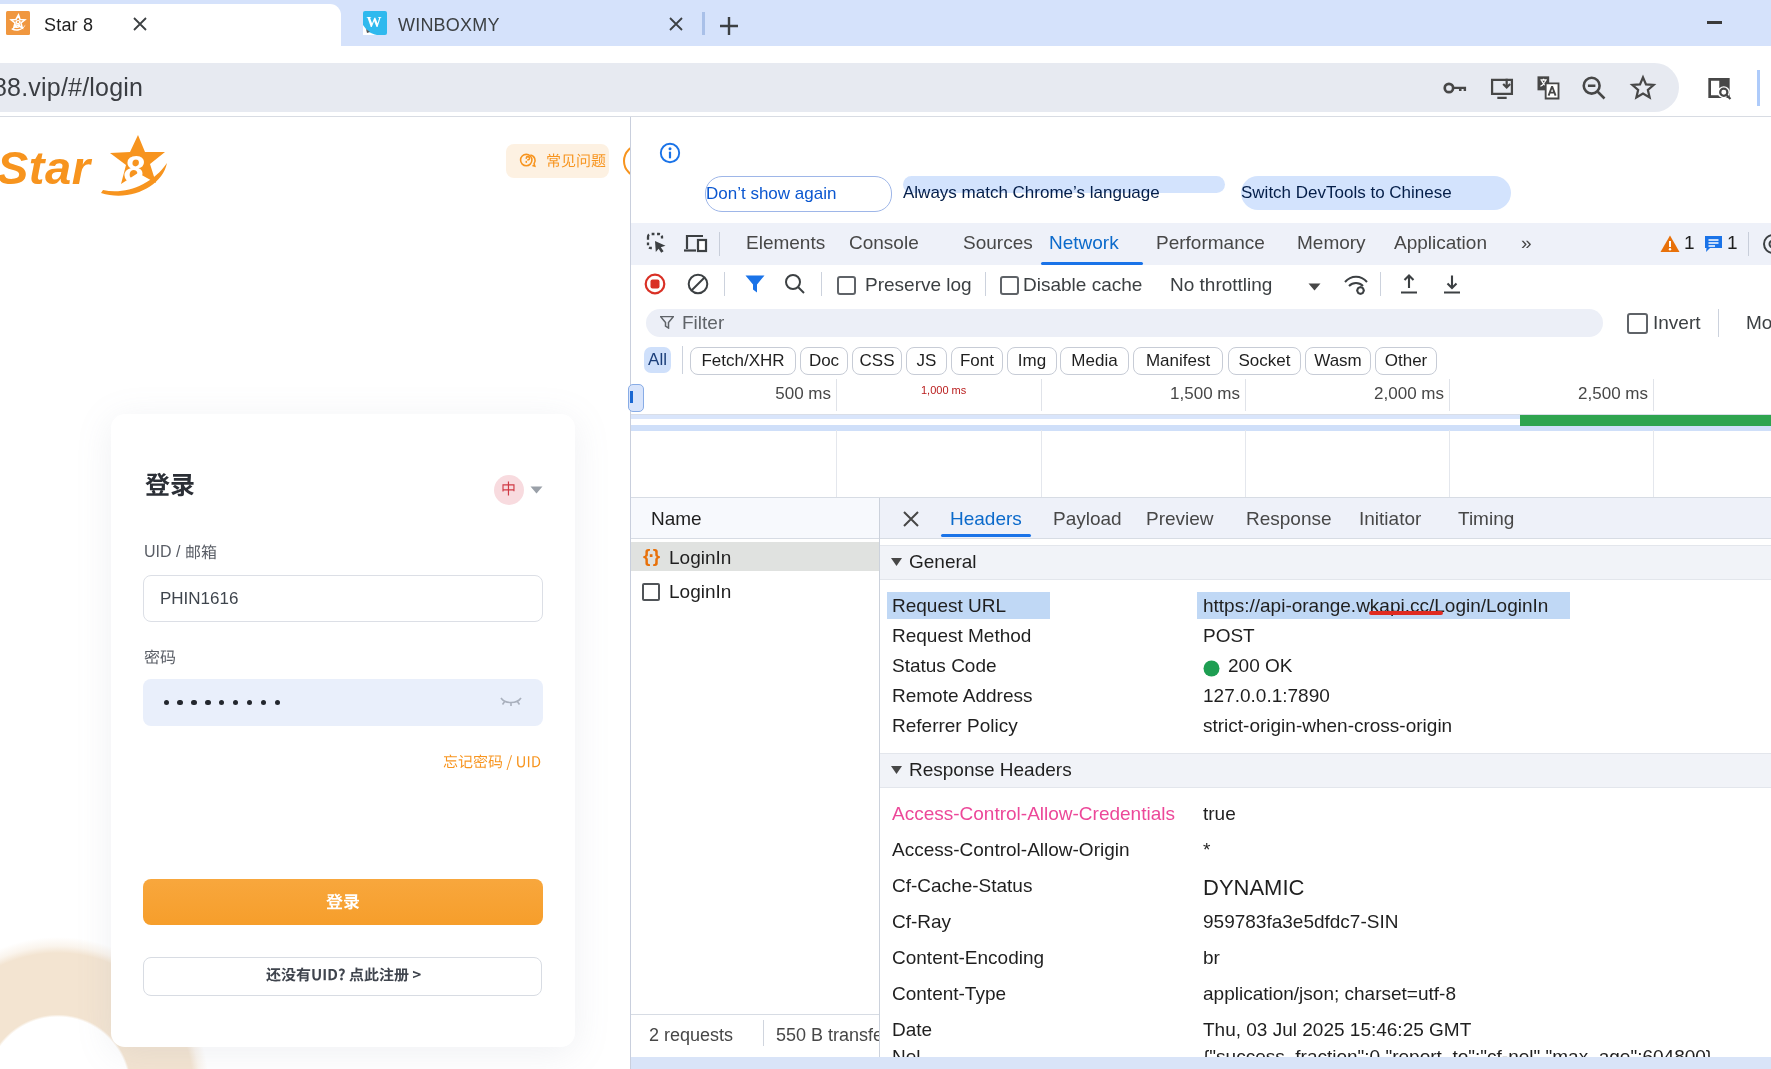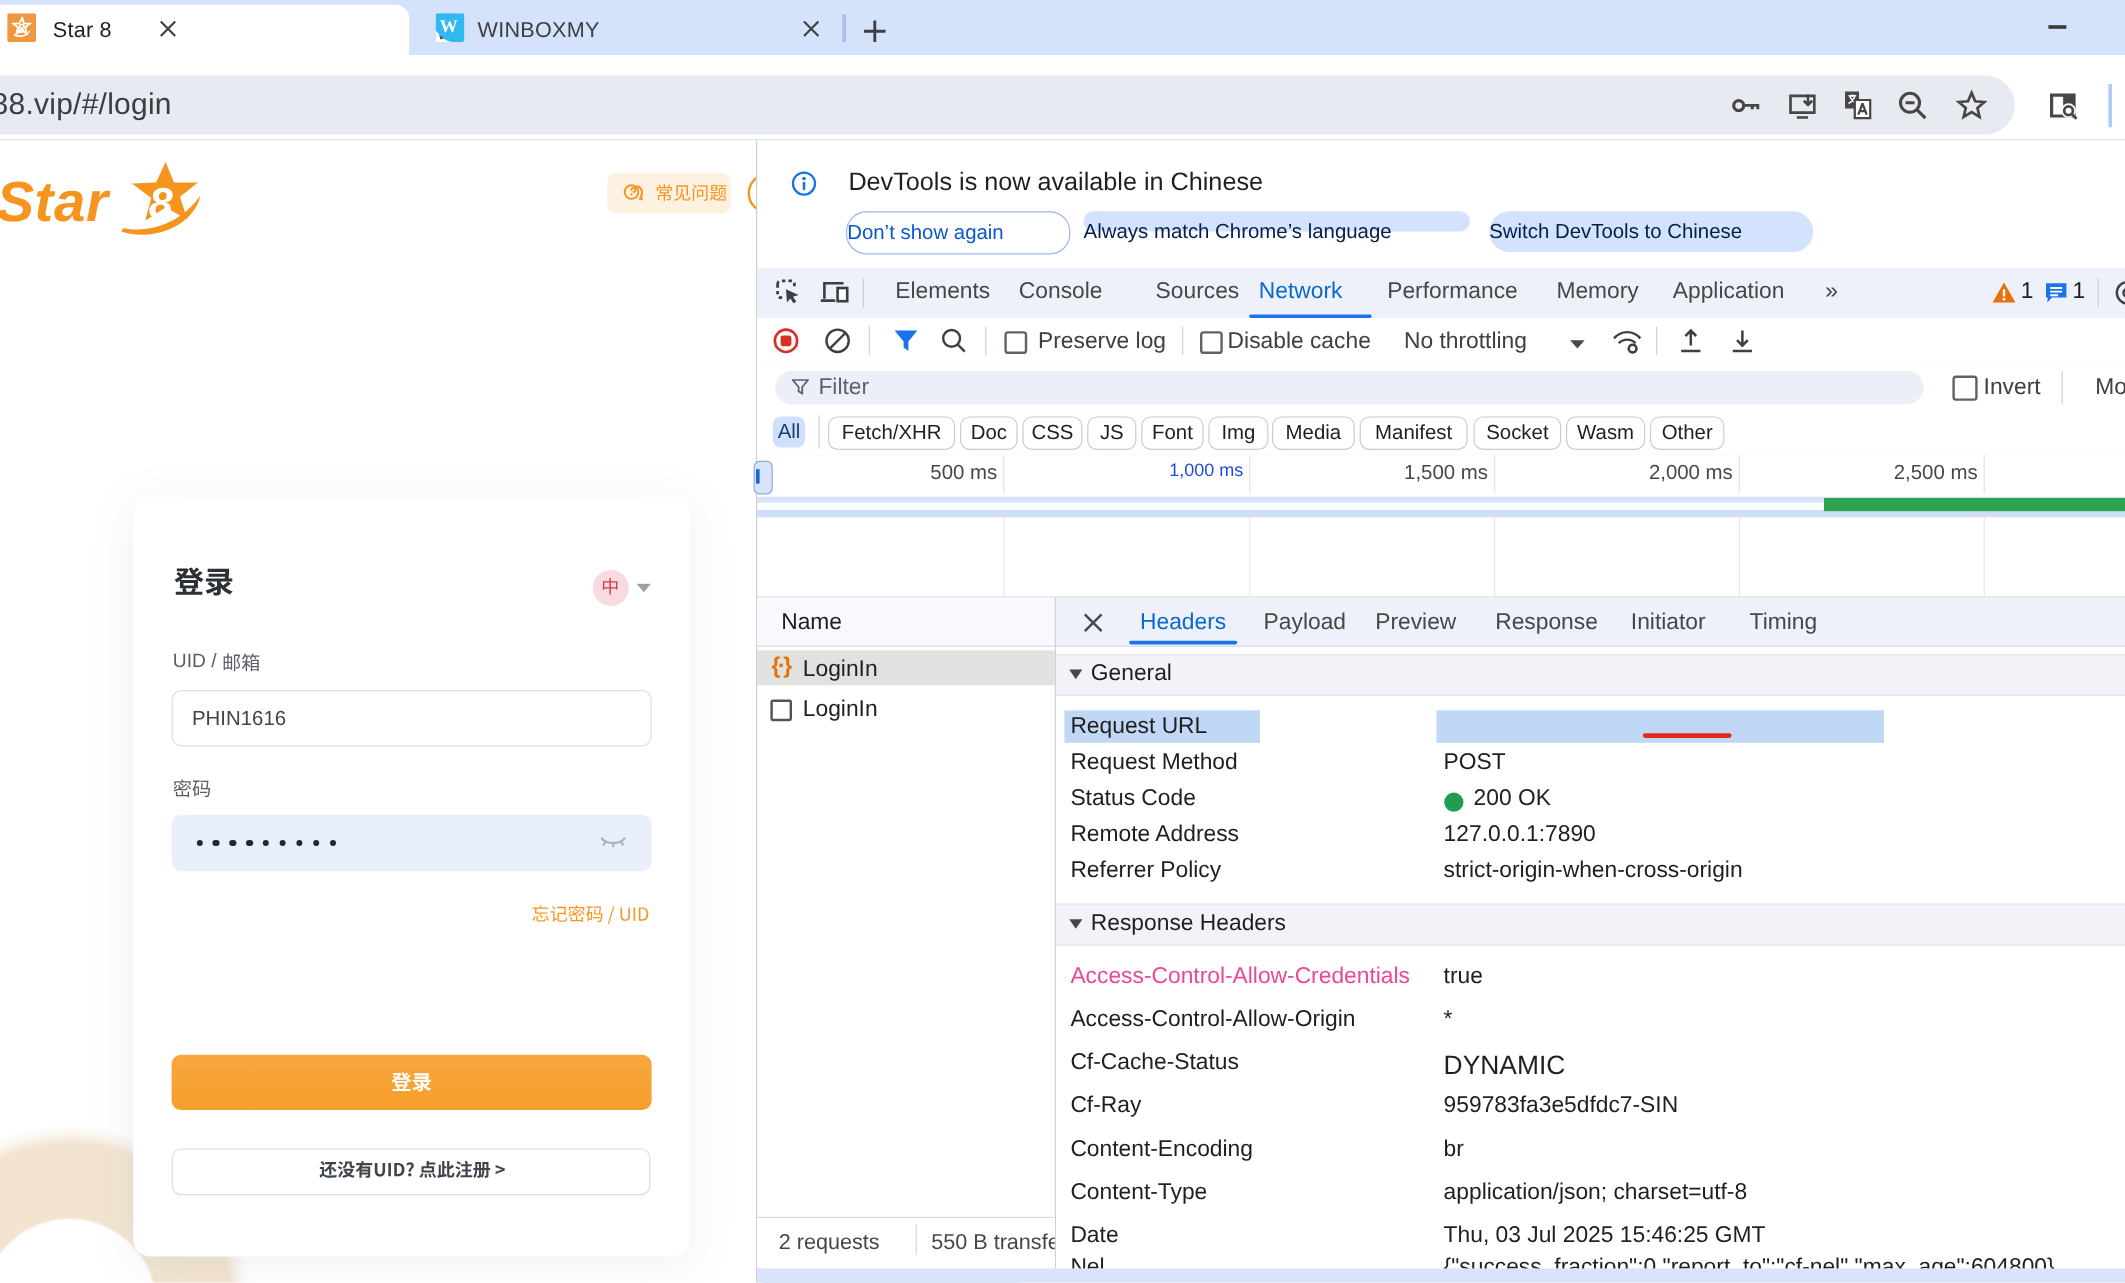--- a/index.html
+++ b/index.html
@@ -211,21 +211,20 @@
         </svg>
       </div>
   </div>
 
   <div class="a" id="dt">
     <svg class="a" width="22" height="22" viewBox="0 0 22 22" style="left:28px;top:25px">
 <circle cx="11" cy="11" r="9.2" fill="none" stroke="#1a73e8" stroke-width="1.9"></circle>
 <circle cx="11" cy="6.8" r="1.5" fill="#1a73e8"></circle>
         <rect x="9.9" y="9.5" width="2.2" height="7" rx="1.1" fill="#1a73e8"></rect>
       </svg>
-<div class="a" style="left:76px;top:23px;font-size:21px;color:#1f1f1f;font-weight:normal;letter-spacing:0px;white-space:nowrap">DevTools is now available in Chinese</div>
 <div class="a pill" style="left:74px;top:59px;width:185px;height:34px;border:1.5px solid #9eb6e8;background:#fff;color:#0b57d0">Don’t show again</div>
 <div class="a pill" style="left:272px;top:59px;width:322px;height:17px;background:#d3e3fd;color:#041e49">Always match Chrome’s language</div>
 <div class="a pill" style="left:610px;top:59px;width:270px;height:34px;background:#d3e3fd;color:#041e49">Switch DevTools to Chinese</div>
 <div class="a" style="left:0;top:106px;width:1141px;height:42px;background:#eef1f9;border-bottom:1px solid #d9dee8"></div>
 <svg class="a" width="24" height="24" viewBox="0 0 24 24" style="left:14px;top:114px" fill="#3c4043">
 <g stroke="#3c4043" stroke-width="2.3" stroke-dasharray="2.8 2.6" fill="none">
           <path d="M3 6 Q3 3 6 3 H14 Q17 3 17 6 V10 M3 6 V14 Q3 17 6 17 H8"></path>
         </g>
 <path d="M10 10 L20.5 14.8 L15.8 16.2 L18.6 20.2 L16.2 21.8 L13.6 17.8 L10.8 21 Z"></path>
       </svg>
@@ -319,21 +318,21 @@
 <div class="a chip" style="left:275px;top:230px;width:39px">JS</div>
 <div class="a chip" style="left:320px;top:230px;width:50px">Font</div>
 <div class="a chip" style="left:376px;top:230px;width:48px">Img</div>
 <div class="a chip" style="left:429px;top:230px;width:67px">Media</div>
 <div class="a chip" style="left:502px;top:230px;width:88px">Manifest</div>
 <div class="a chip" style="left:597px;top:230px;width:71px">Socket</div>
 <div class="a chip" style="left:674px;top:230px;width:64px">Wasm</div>
 <div class="a chip" style="left:744px;top:230px;width:60px">Other</div>
 <div class="a" style="left:0;top:262px;width:1141px;height:32px;background:#fff"></div>
 <div class="a" style="left:85px;top:267px;width:115px;font-size:17px;color:#474747;text-align:right">500 ms</div>
-<div class="a" style="left:290px;top:267px;width:115px;font-size:15px;color:#1d4ed8;text-align:right">1,000 ms</div>
+<div class="a" style="left:290px;top:267px;width:115px;font-size:11px;color:#b91c1c;text-align:left">1,000 ms</div>
 <div class="a" style="left:494px;top:267px;width:115px;font-size:17px;color:#474747;text-align:right">1,500 ms</div>
 <div class="a" style="left:698px;top:267px;width:115px;font-size:17px;color:#474747;text-align:right">2,000 ms</div>
 <div class="a" style="left:902px;top:267px;width:115px;font-size:17px;color:#474747;text-align:right">2,500 ms</div>
 <div class="a" style="left:205px;top:262px;width:1px;height:32px;background:#e0e3e9"></div>
 <div class="a" style="left:410px;top:262px;width:1px;height:32px;background:#e0e3e9"></div>
 <div class="a" style="left:614px;top:262px;width:1px;height:32px;background:#e0e3e9"></div>
 <div class="a" style="left:818px;top:262px;width:1px;height:32px;background:#e0e3e9"></div>
 <div class="a" style="left:1022px;top:262px;width:1px;height:32px;background:#e0e3e9"></div>
 <div class="a" style="left:0;top:297px;width:1141px;height:1px;background:#d9dee8"></div>
 <div class="a" style="left:0;top:298px;width:1141px;height:4px;background:#d9e5fb"></div>
@@ -373,20 +372,21 @@
         <div class="a" style="left:145px;top:10px;font-size:18px;color:#474747;white-space:nowrap">550 B transferred</div>
       </div>
 <div class="a" style="left:249px;top:428px;width:892px;height:33px;background:#f1f3f8;border-bottom:1px solid #e3e6ec;border-top:1px solid #e3e6ec"></div>
 <svg class="a" width="11" height="9" style="left:260px;top:440px">
         <path d="M0 1 H11 L5.5 9 Z" fill="#474747"></path>
       </svg>
 <div class="a" style="left:278px;top:434px;font-size:19px;color:#1f1f1f;font-weight:normal;letter-spacing:0px;white-space:nowrap">General</div>
 <div class="a" style="left:256px;top:475px;width:163px;height:27px;background:#c0d8f5"></div>
 <div class="a" style="left:566px;top:475px;width:373px;height:27px;background:#c0d8f5"></div>
 <div class="a" style="left:261px;top:478px;font-size:19px;color:#1f1f1f;font-weight:normal;letter-spacing:0px;white-space:nowrap">Request URL</div>
+<div class="a" style="left:572px;top:478px;font-size:19px;color:#1f1f1f;font-weight:normal;letter-spacing:0px;white-space:nowrap">https://api-orange.wkapi.cc/Login/LoginIn</div>
 <div class="a" style="left:261px;top:508px;font-size:19px;color:#1f1f1f;font-weight:normal;letter-spacing:0px;white-space:nowrap">Request Method</div>
 <div class="a" style="left:572px;top:508px;font-size:19px;color:#1f1f1f;font-weight:normal;letter-spacing:0px;white-space:nowrap">POST</div>
 <div class="a" style="left:261px;top:538px;font-size:19px;color:#1f1f1f;font-weight:normal;letter-spacing:0px;white-space:nowrap">Status Code</div>
 <div class="a" style="left:261px;top:568px;font-size:19px;color:#1f1f1f;font-weight:normal;letter-spacing:0px;white-space:nowrap">Remote Address</div>
 <div class="a" style="left:572px;top:568px;font-size:19px;color:#1f1f1f;font-weight:normal;letter-spacing:0px;white-space:nowrap">127.0.0.1:7890</div>
 <div class="a" style="left:261px;top:598px;font-size:19px;color:#1f1f1f;font-weight:normal;letter-spacing:0px;white-space:nowrap">Referrer Policy</div>
 <div class="a" style="left:572px;top:598px;font-size:19px;color:#1f1f1f;font-weight:normal;letter-spacing:0px;white-space:nowrap">strict-origin-when-cross-origin</div>
 <svg class="a" width="17" height="17" style="left:572px;top:543px">
         <circle cx="8.5" cy="8.5" r="8" fill="#1e9e52"></circle>
       </svg>

